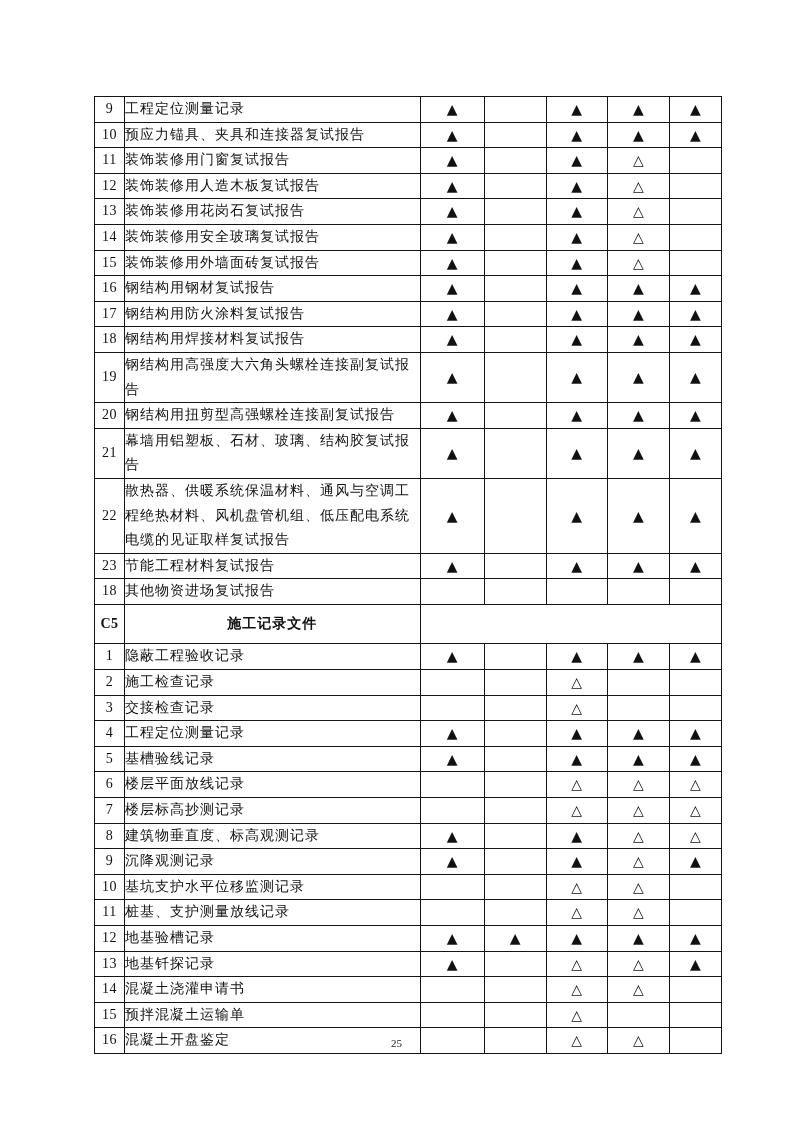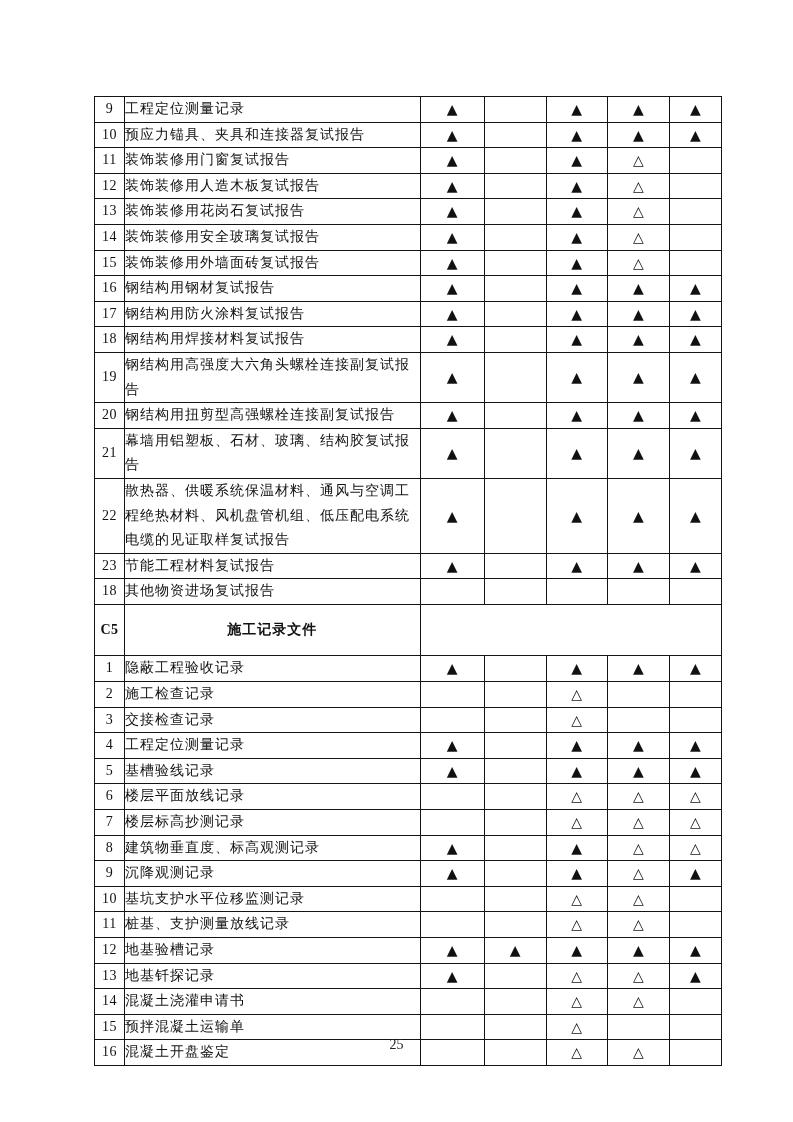--- a/index.html
+++ b/index.html
@@ -45,30 +45,30 @@
     text-align: center;
     font-family: "DejaVu Sans", sans-serif;
     font-size: 14px;
   }
   .section-row td {
     font-weight: bold;
     margin-top: 16px;
   }
   .section-row .c-desc {
     text-align: center;
-    padding: 13px;
+    padding: 7px;
     letter-spacing: 1px;
   }
   .page-number {
     position: absolute;
     top: 1037px;
     left: 0;
     width: 100%;
     text-align: center;
-    font-size: 14px;
+    font-size: 11px;
     color: #222222;
   }
 </style>
 </head>
 <body>
 
 <table class="doc-table">
   <colgroup>
     <col style="width:30px">
     <col style="width:295px">

